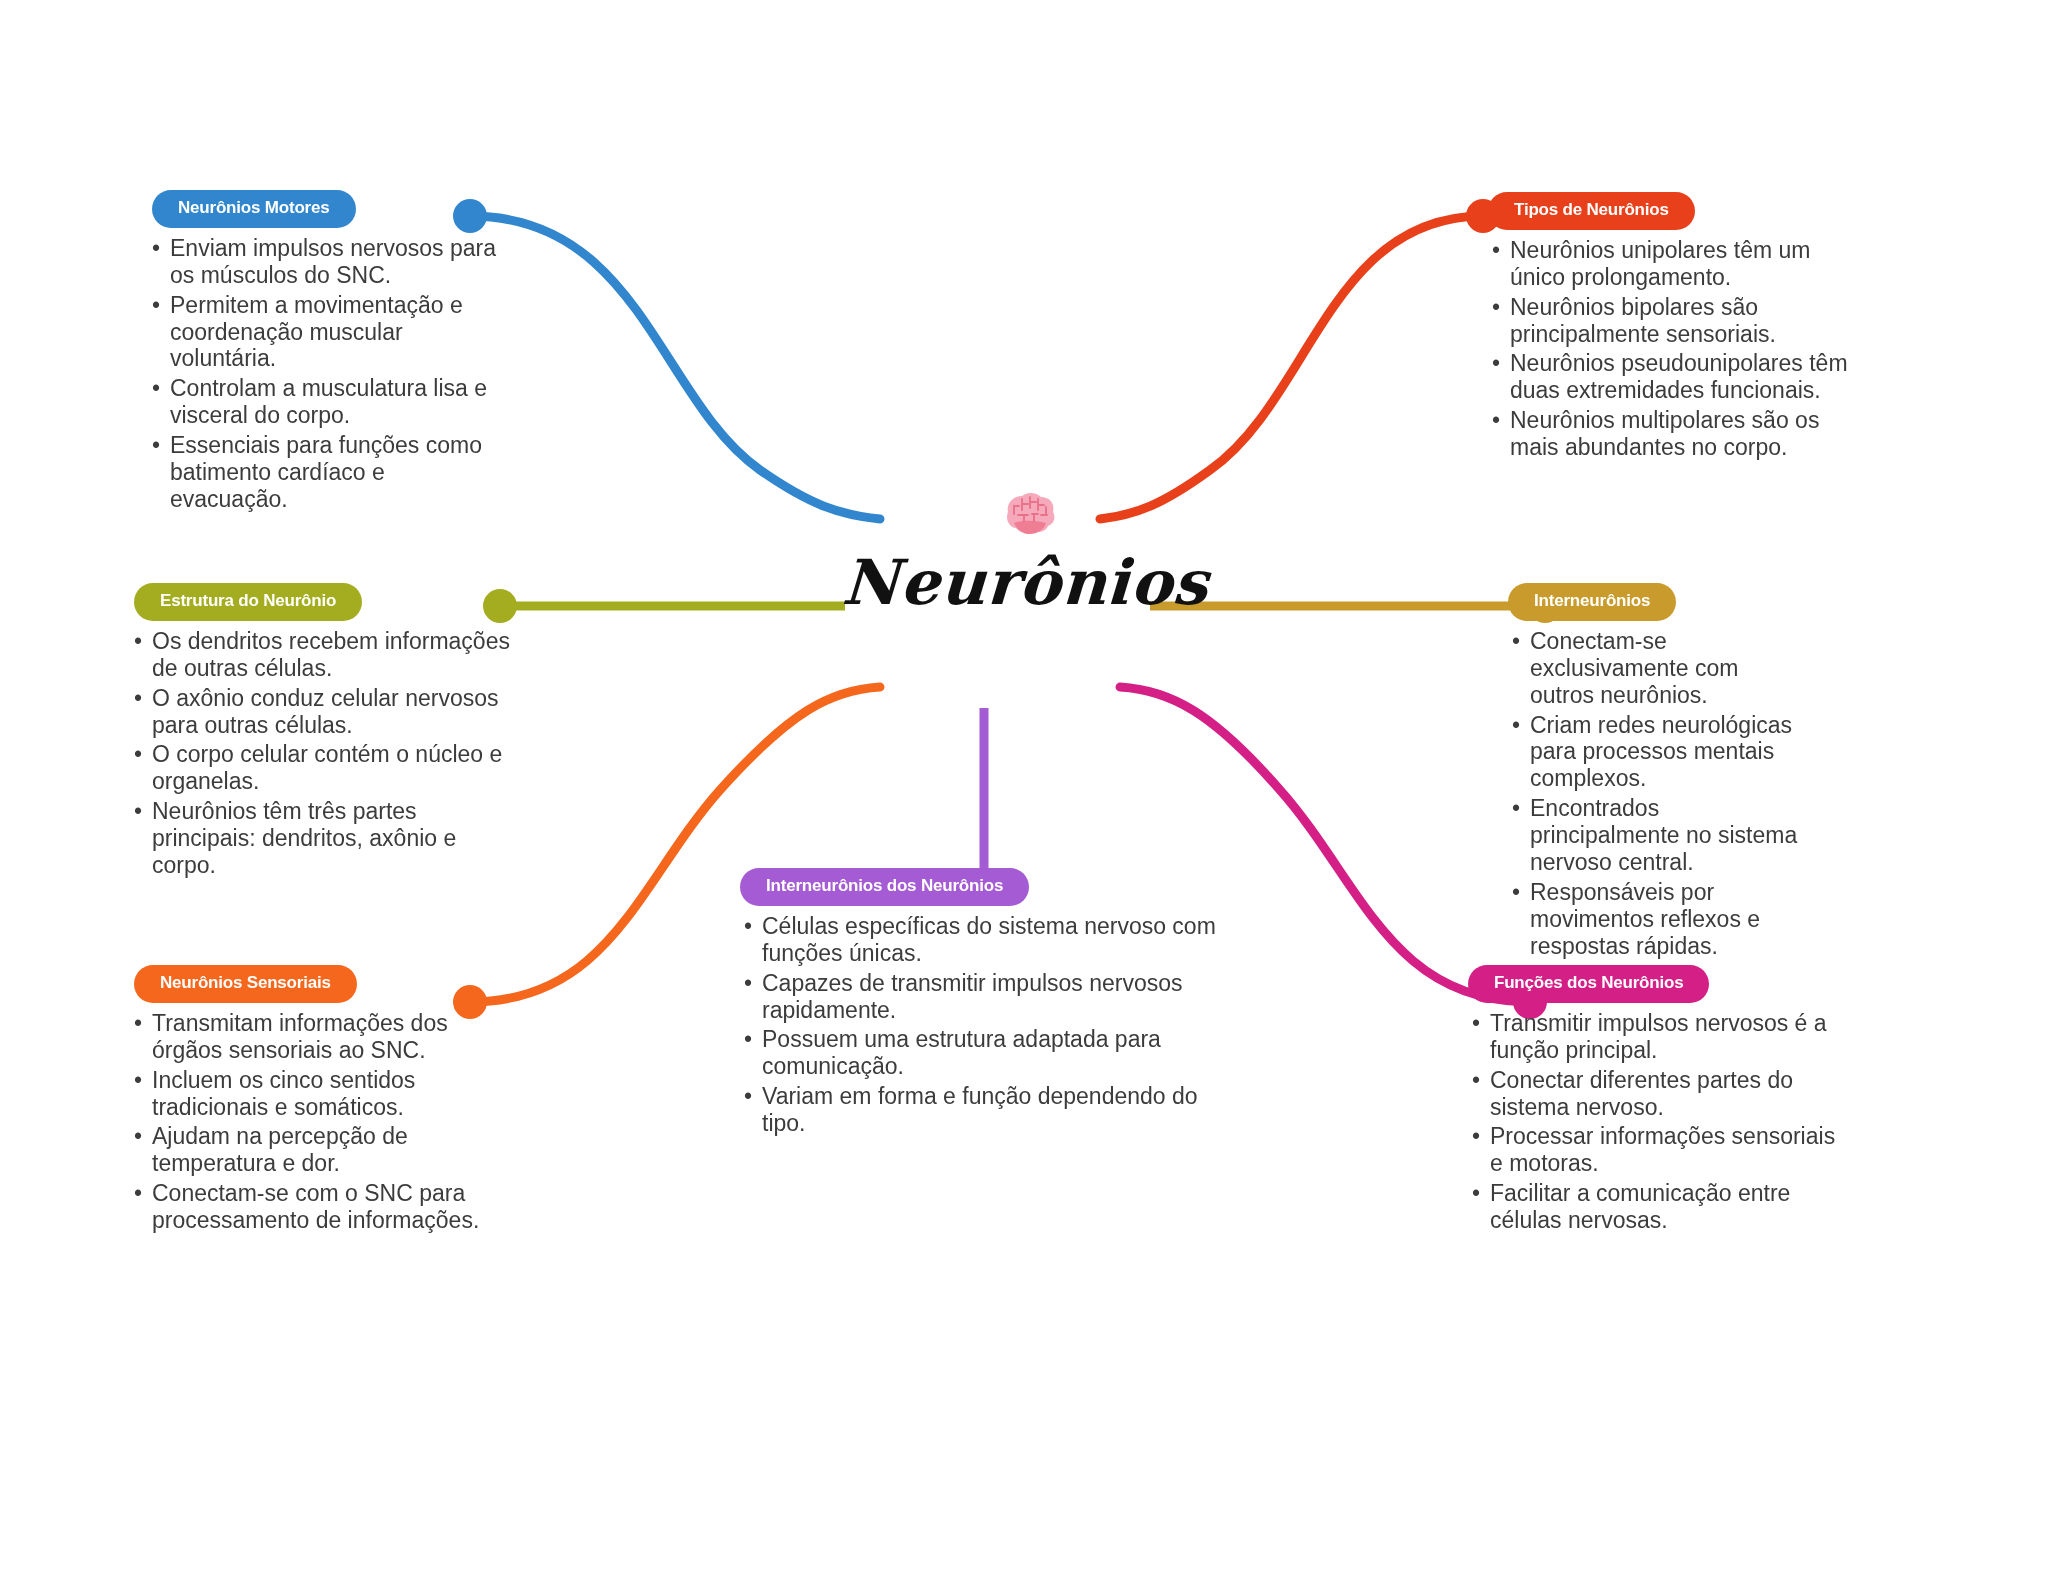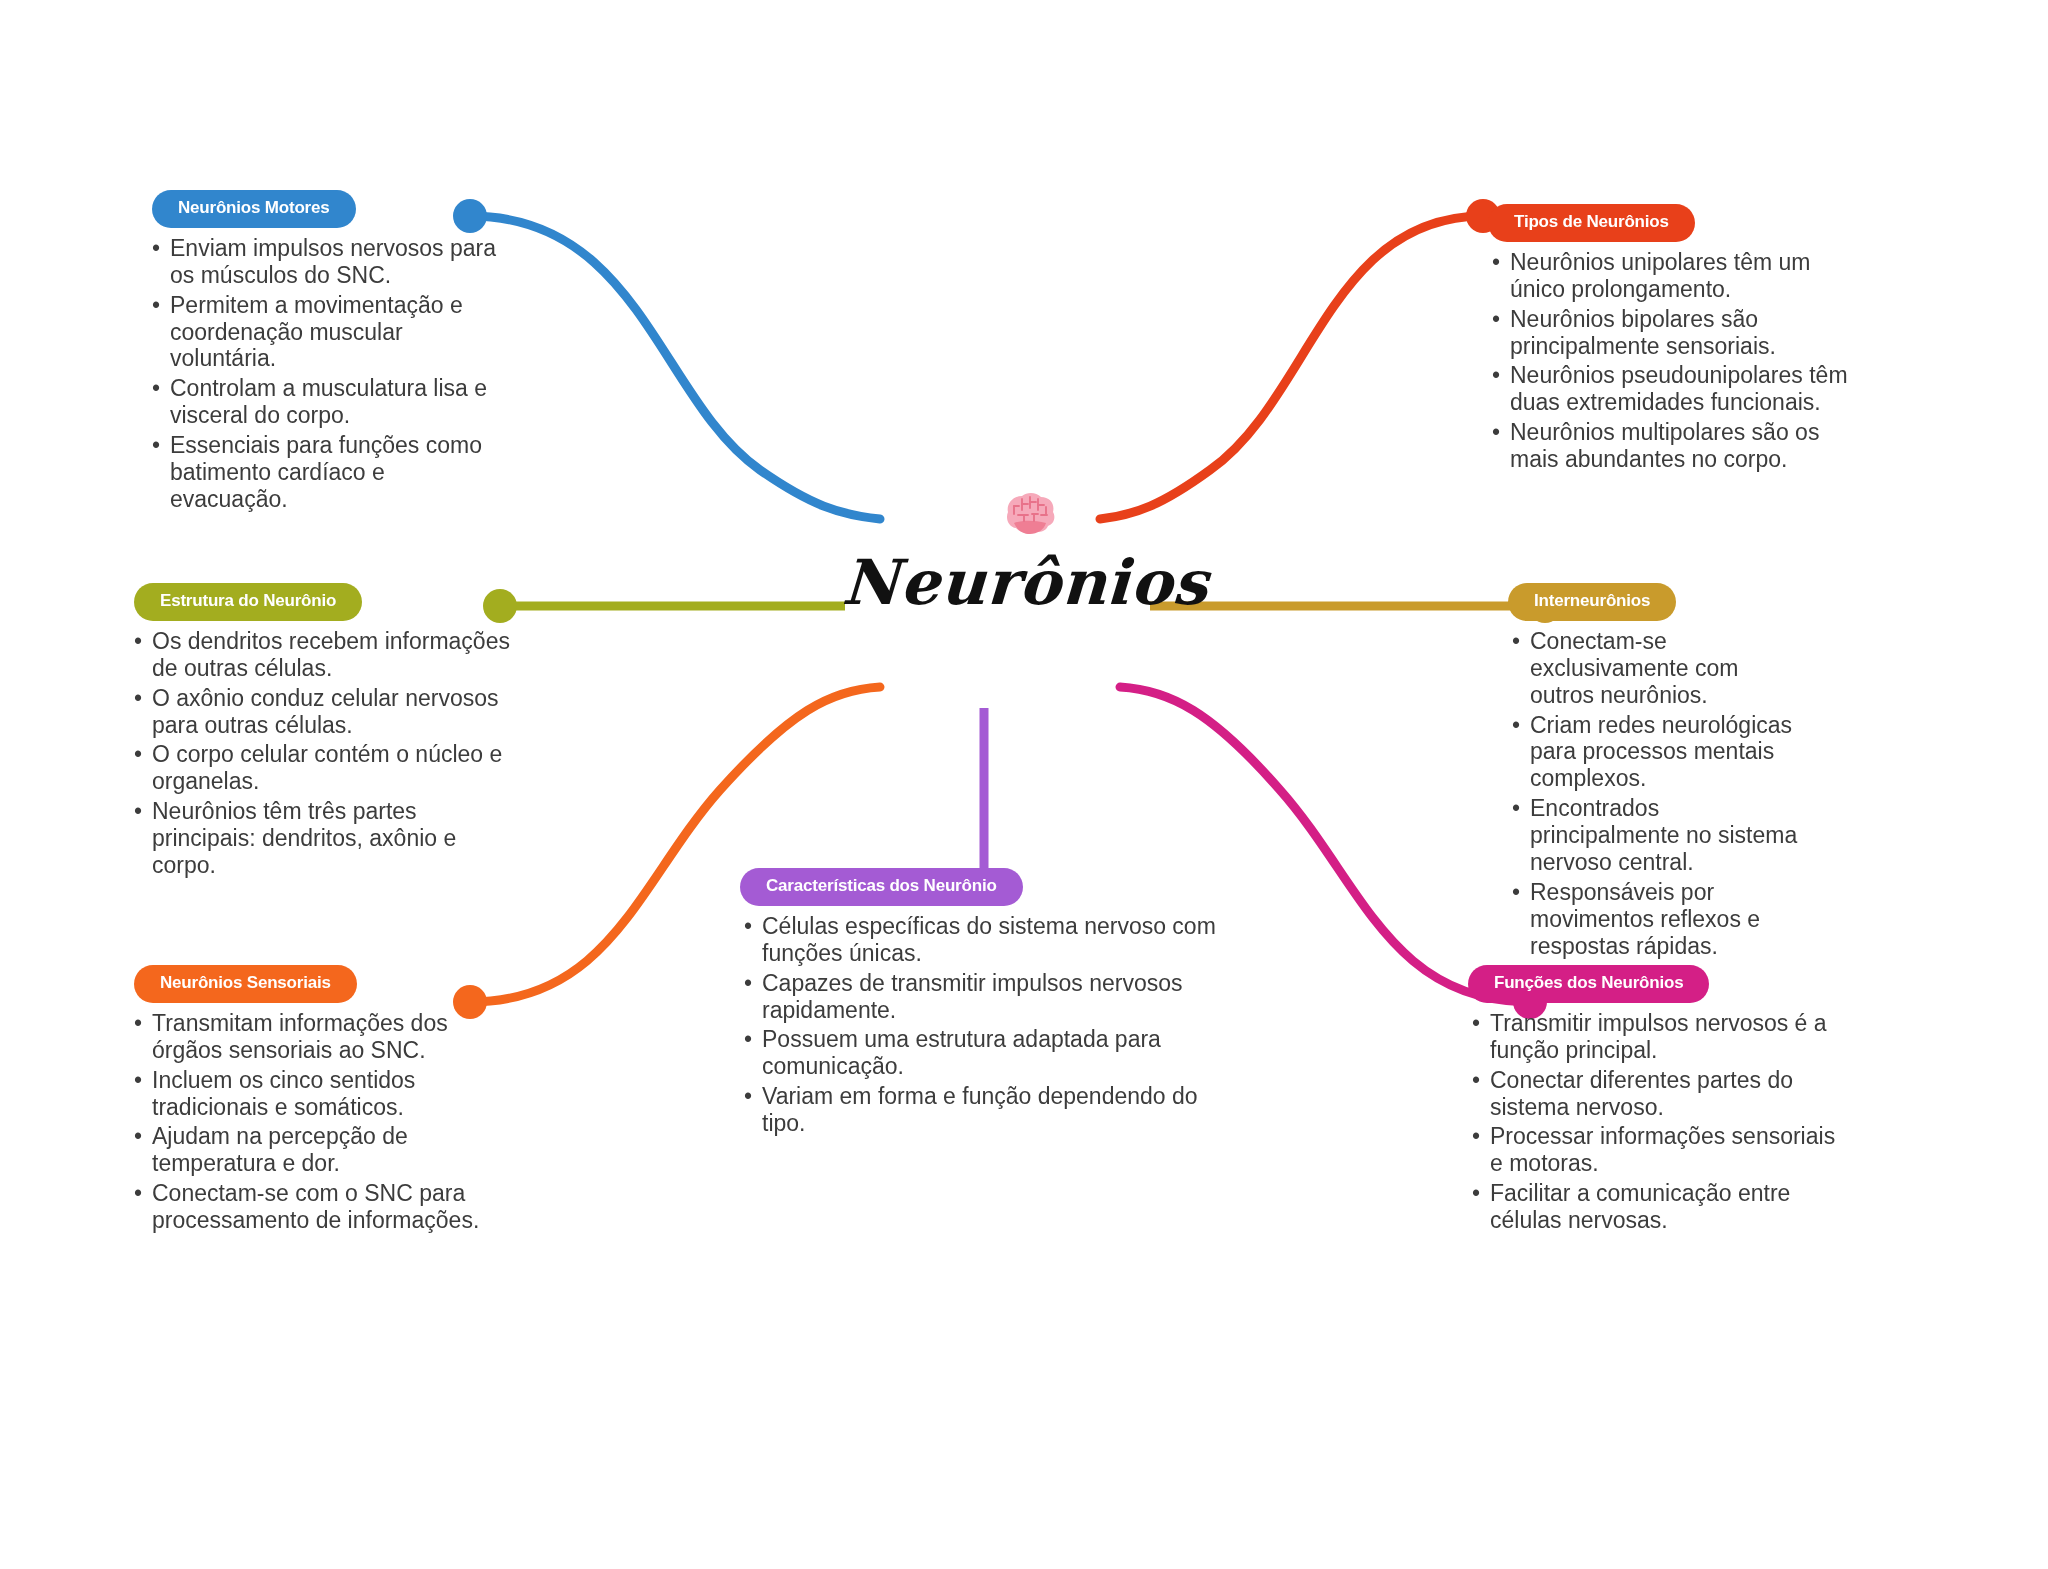--- a/index.html
+++ b/index.html
@@ -93,21 +93,21 @@
     font-weight: bold;
     font-size: 62px;
     color: #111111;
     margin-top: 4px;
     letter-spacing: 0.5px;
     transform: skewX(-6deg);
   }
 
   
   #branch-motores        { left: 148px;  top: 190px;  width: 360px; }
-  #branch-tipos          { left: 1488px; top: 204px;  width: 370px; }
+  #branch-tipos          { left: 1488px; top: 192px;  width: 370px; }
   #branch-estrutura      { left: 130px;  top: 583px;  width: 380px; }
   #branch-inter          { left: 1508px; top: 583px;  width: 300px; }
   #branch-sensoriais     { left: 130px;  top: 965px;  width: 380px; }
   #branch-caracteristicas{ left: 740px;  top: 868px;  width: 500px; }
   #branch-funcoes        { left: 1468px; top: 965px;  width: 380px; }
 
   #branch-tipos .branch-pill,
   #branch-inter .branch-pill,
   #branch-funcoes .branch-pill { margin-left: 0; }
 
@@ -217,21 +217,21 @@
     <div class="branch-pill" style="background:#f4671d">Neurônios Sensoriais</div>
     <ul class="branch-list">
       <li><span class="bullet">•</span><span>Transmitam informações dos órgãos sensoriais ao SNC.</span></li>
       <li><span class="bullet">•</span><span>Incluem os cinco sentidos tradicionais e somáticos.</span></li>
       <li><span class="bullet">•</span><span>Ajudam na percepção de temperatura e dor.</span></li>
       <li><span class="bullet">•</span><span>Conectam-se com o SNC para processamento de informações.</span></li>
     </ul>
   </div>
 
   <div class="branch" id="branch-caracteristicas">
-    <div class="branch-pill" style="background:#a45bd4">Características dos Neurônio</div>
+    <div class="branch-pill" style="background:#a45bd4">Interneurônios dos Neurônios</div>
     <ul class="branch-list">
       <li><span class="bullet">•</span><span>Células específicas do sistema nervoso com funções únicas.</span></li>
       <li><span class="bullet">•</span><span>Capazes de transmitir impulsos nervosos rapidamente.</span></li>
       <li><span class="bullet">•</span><span>Possuem uma estrutura adaptada para comunicação.</span></li>
       <li><span class="bullet">•</span><span>Variam em forma e função dependendo do tipo.</span></li>
     </ul>
   </div>
 
   <div class="branch" id="branch-funcoes">
     <div class="branch-pill" style="background:#d41f86">Funções dos Neurônios</div>

